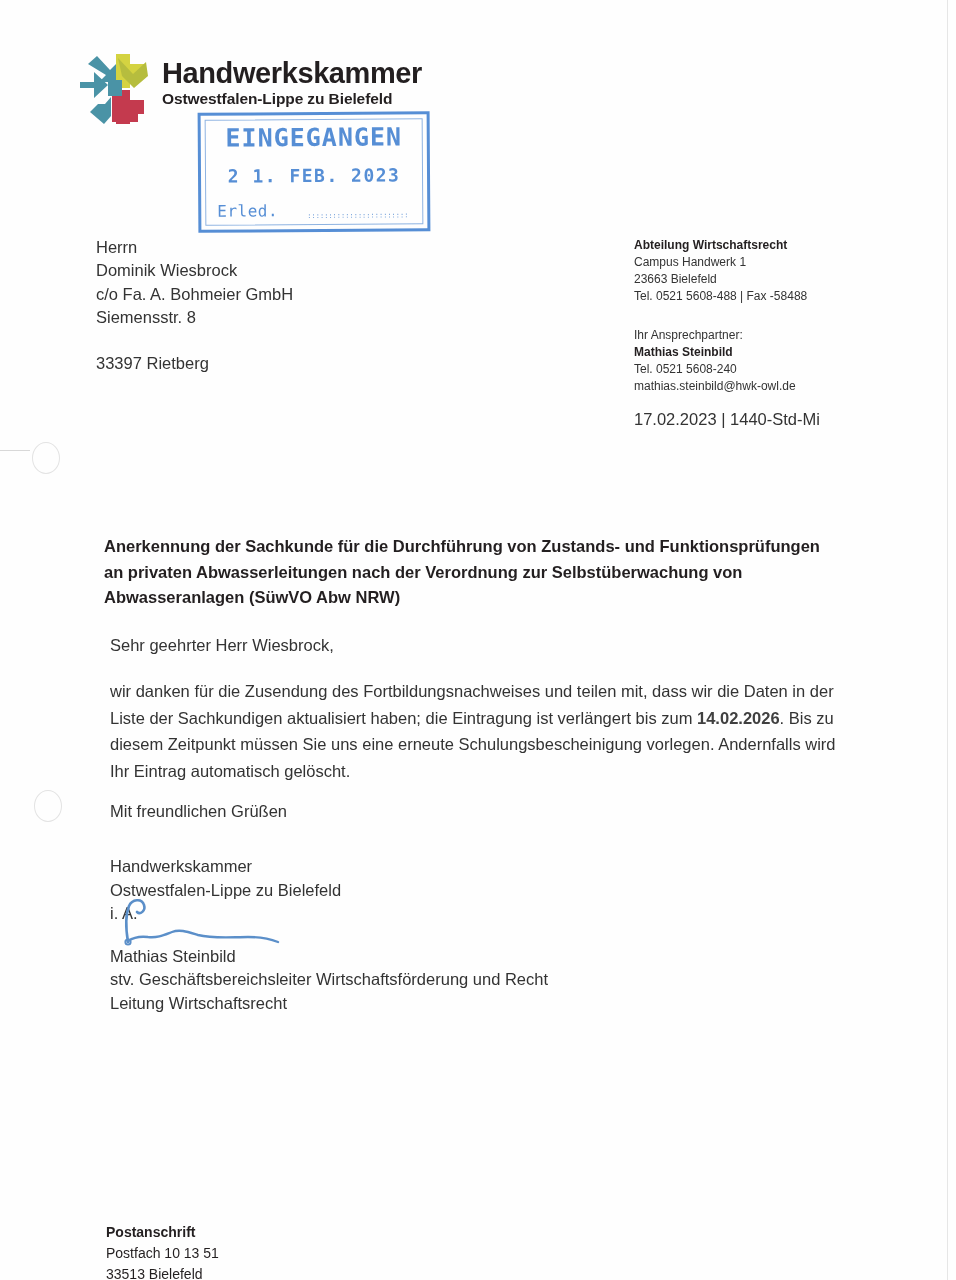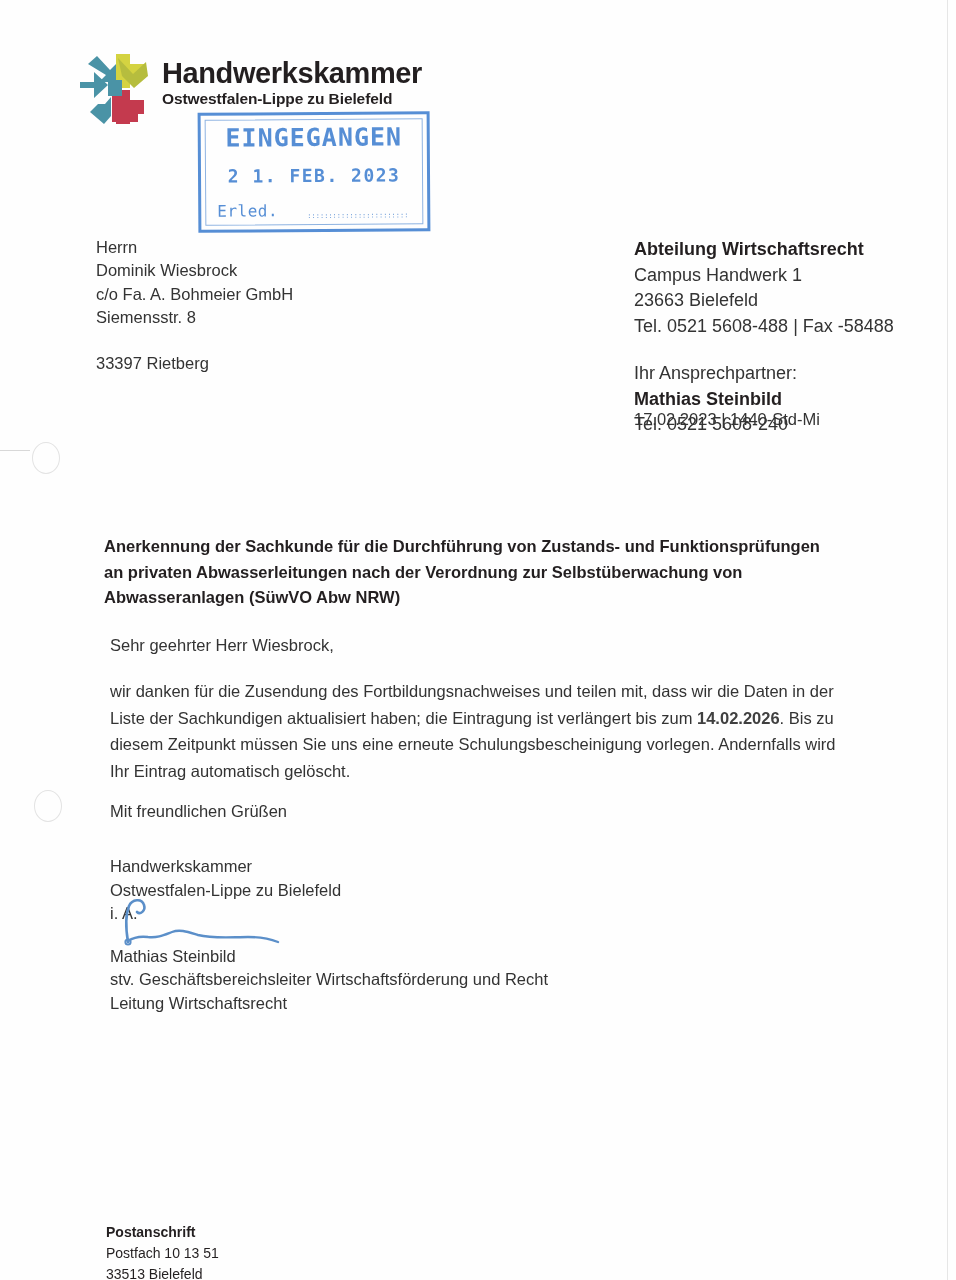--- a/index.html
+++ b/index.html
@@ -155,21 +155,21 @@
     font-size: 16.5px;
     line-height: 1.42;
     color: #333333;
   }
   .addr-recipient .city { margin-top: 22px; }
 
   .addr-sender {
     position: absolute;
     left: 634px;
     top: 237px;
-    font-size: 18px;
+    font-size: 12px;
     line-height: 1.42;
     color: #333333;
   }
   .addr-sender .strong { font-weight: bold; color: #231f20; }
   .addr-sender .contact-group { margin-top: 22px; }
 
   .date-line {
     position: absolute;
     left: 634px;
     top: 410px;
@@ -301,20 +301,21 @@
 
   <div class="addr-sender">
     <div class="strong">Abteilung Wirtschaftsrecht</div>
     <div>Campus Handwerk 1</div>
     <div>23663 Bielefeld</div>
     <div>Tel. 0521 5608-488 | Fax -58488</div>
     <div class="contact-group">
       <div>Ihr Ansprechpartner:</div>
       <div class="strong">Mathias Steinbild</div>
       <div>Tel. 0521 5608-240</div>
+      <div>mathias.steinbild@hwk-owl.de</div>
     </div>
   </div>
 
   <div class="date-line">17.02.2023  |  1440-Std-Mi</div>
 
   <div class="subject">Anerkennung der Sachkunde für die Durchführung von Zustands- und Funktionsprüfungen an privaten Abwasserleitungen nach der Verordnung zur Selbstüberwachung von Abwasseranlagen (SüwVO Abw NRW)</div>
 
   <div class="salutation">Sehr geehrter Herr Wiesbrock,</div>
 
   <div class="body-text">

